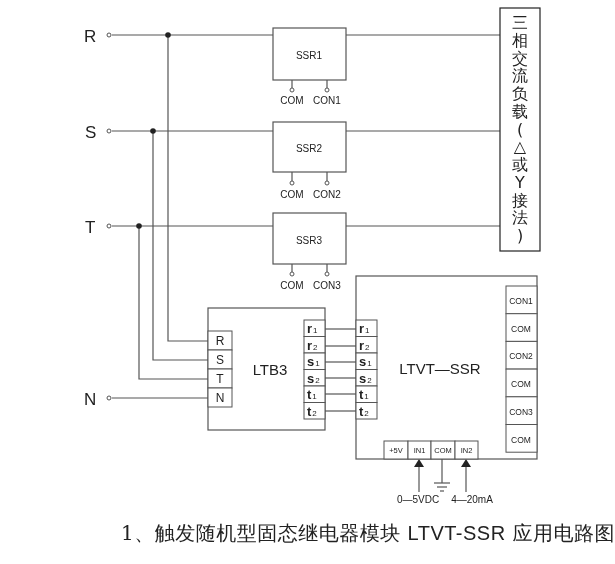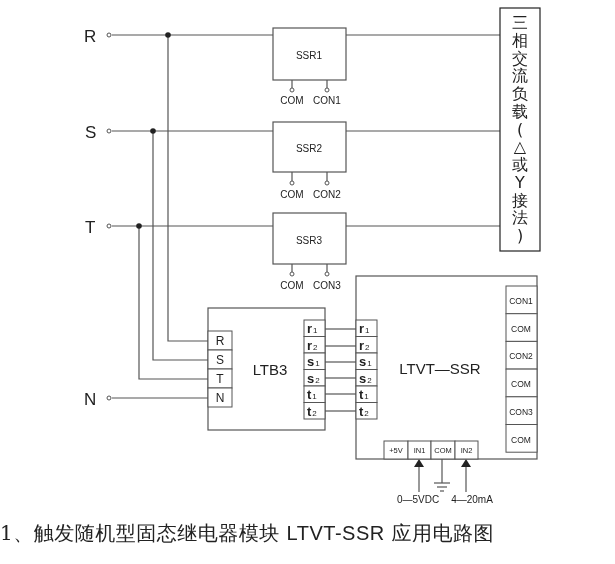--- a/index.html
+++ b/index.html
@@ -1,18 +1,18 @@
 <!DOCTYPE html>
 <html><head>
 <meta charset="utf-8">
 <style>
   html, body { margin:0; padding:0; background:#ffffff; }
   body { width:615px; height:564px; position:relative; overflow:hidden; font-family:"Liberation Sans", sans-serif; }
   svg { position:absolute; left:0; top:0; }
-  .caption { position:absolute; left:0; top:520px; width:615px; text-align:left; font-family:"DejaVu Serif", serif; font-size:20px; color:#222; letter-spacing:0.5px; }
+  .caption { position:absolute; left:0; top:520px; width:615px; text-align:right; font-family:"DejaVu Serif", serif; font-size:20px; color:#222; letter-spacing:0.5px; }
   .caption .latin { font-family:"Liberation Sans", sans-serif; }
 </style>
 </head>
 <body>
 
 <svg width="615" height="564" viewBox="0 0 615 564">
   <g stroke="#555" stroke-width="1.2" fill="none">
 
     <line x1="112" y1="35" x2="273" y2="35"></line>
     <line x1="346" y1="35" x2="500" y2="35"></line>

